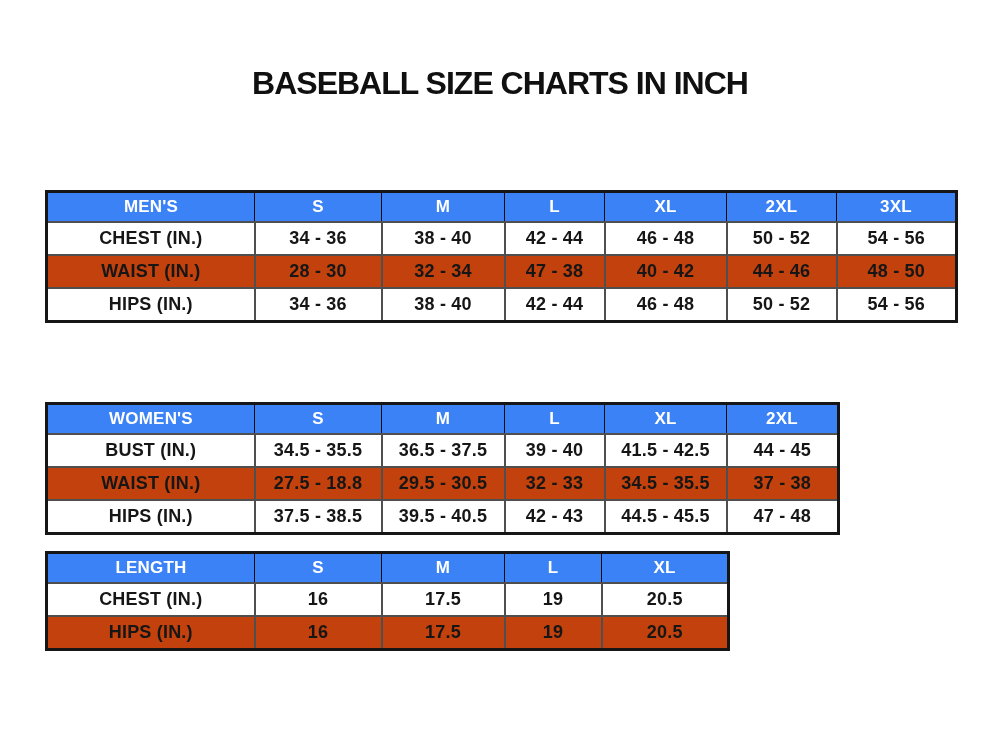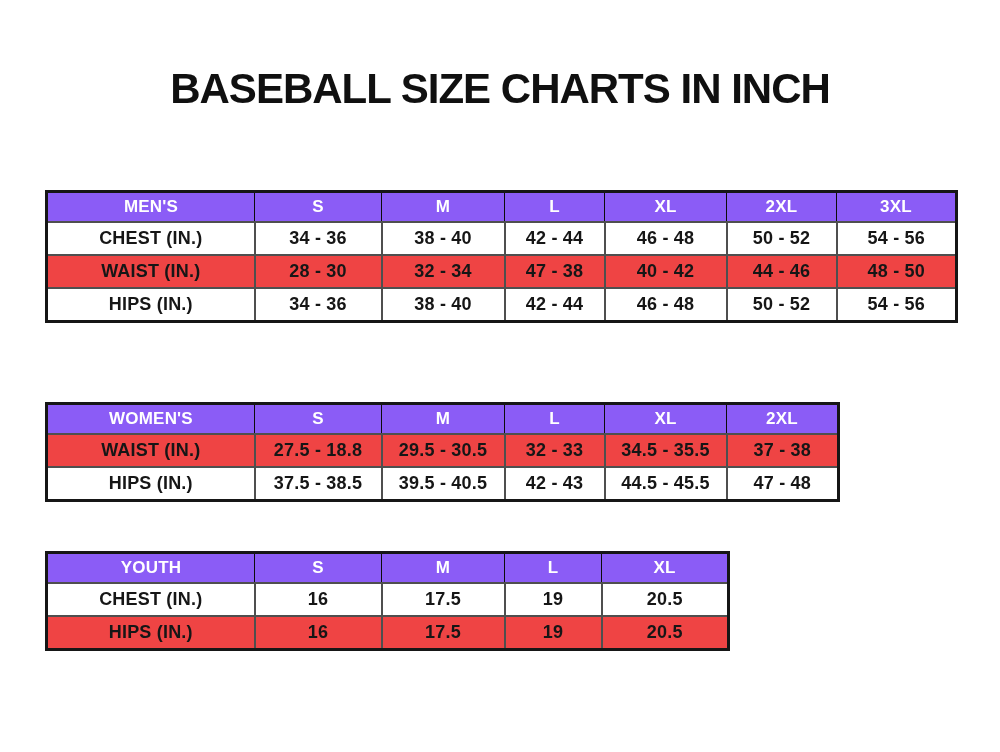--- a/index.html
+++ b/index.html
@@ -15,37 +15,37 @@
     font-family: "Liberation Sans", sans-serif;
     overflow: hidden;
   }
   .title {
     position: absolute;
     top: 66px;
     left: 0;
     width: 100%;
     margin: 0;
     text-align: center;
-    font-size: 42px;
+    font-size: 32px;
     font-weight: bold;
     letter-spacing: -1px;
     color: #101010;
     line-height: 1.1;
   }
   .tablewrap {
     position: absolute;
     left: 45px;
   }
   table.size-table {
     border-collapse: collapse;
     table-layout: fixed;
     border: 3px solid #161616;
   }
   table.size-table th {
-    background: #8b5cf6;
+    background: #3b82f6;
     color: #ffffff;
     height: 28px;
     font-size: 17px;
     font-weight: bold;
     text-align: center;
     padding: 0;
     border: 1px solid #0c0c0c;
     letter-spacing: 0.2px;
   }
   table.size-table td {
@@ -56,21 +56,21 @@
     font-weight: bold;
     color: #161616;
     padding: 0;
     background: #ffffff;
     border: 2px solid #4f4f4f;
     letter-spacing: 0.2px;
     white-space: nowrap;
     overflow: hidden;
   }
   table.size-table tr.alt td {
-    background: #ef4444;
+    background: #c2410c;
     margin-left: 40px;
   }
 </style>
 </head>
 <body>
 
 <div class="canvas">
   <h1 class="title">BASEBALL SIZE CHARTS IN INCH</h1>
   <div class="tablewrap" id="t-mens" style="top:190px">
       <table class="size-table">
@@ -139,20 +139,28 @@
           <tr>
             <th>WOMEN'S</th>
             <th>S</th>
             <th>M</th>
             <th>L</th>
             <th>XL</th>
             <th>2XL</th>
           </tr>
         </thead>
         <tbody>
+          <tr>
+            <td>BUST (IN.)</td>
+            <td>34.5 - 35.5</td>
+            <td>36.5 - 37.5</td>
+            <td>39 - 40</td>
+            <td>41.5 - 42.5</td>
+            <td>44 - 45</td>
+          </tr>
           <tr class="alt">
             <td>WAIST (IN.)</td>
             <td>27.5 - 18.8</td>
             <td>29.5 - 30.5</td>
             <td>32 - 33</td>
             <td>34.5 - 35.5</td>
             <td>37 - 38</td>
           </tr>
           <tr>
             <td>HIPS (IN.)</td>
@@ -169,21 +177,21 @@
       <table class="size-table">
         <colgroup>
           <col style="width: 208px;">
           <col style="width: 127px;">
           <col style="width: 123px;">
           <col style="width: 97px;">
           <col style="width: 127px;">
         </colgroup>
         <thead>
           <tr>
-            <th>YOUTH</th>
+            <th>LENGTH</th>
             <th>S</th>
             <th>M</th>
             <th>L</th>
             <th>XL</th>
           </tr>
         </thead>
         <tbody>
           <tr>
             <td>CHEST (IN.)</td>
             <td>16</td>

